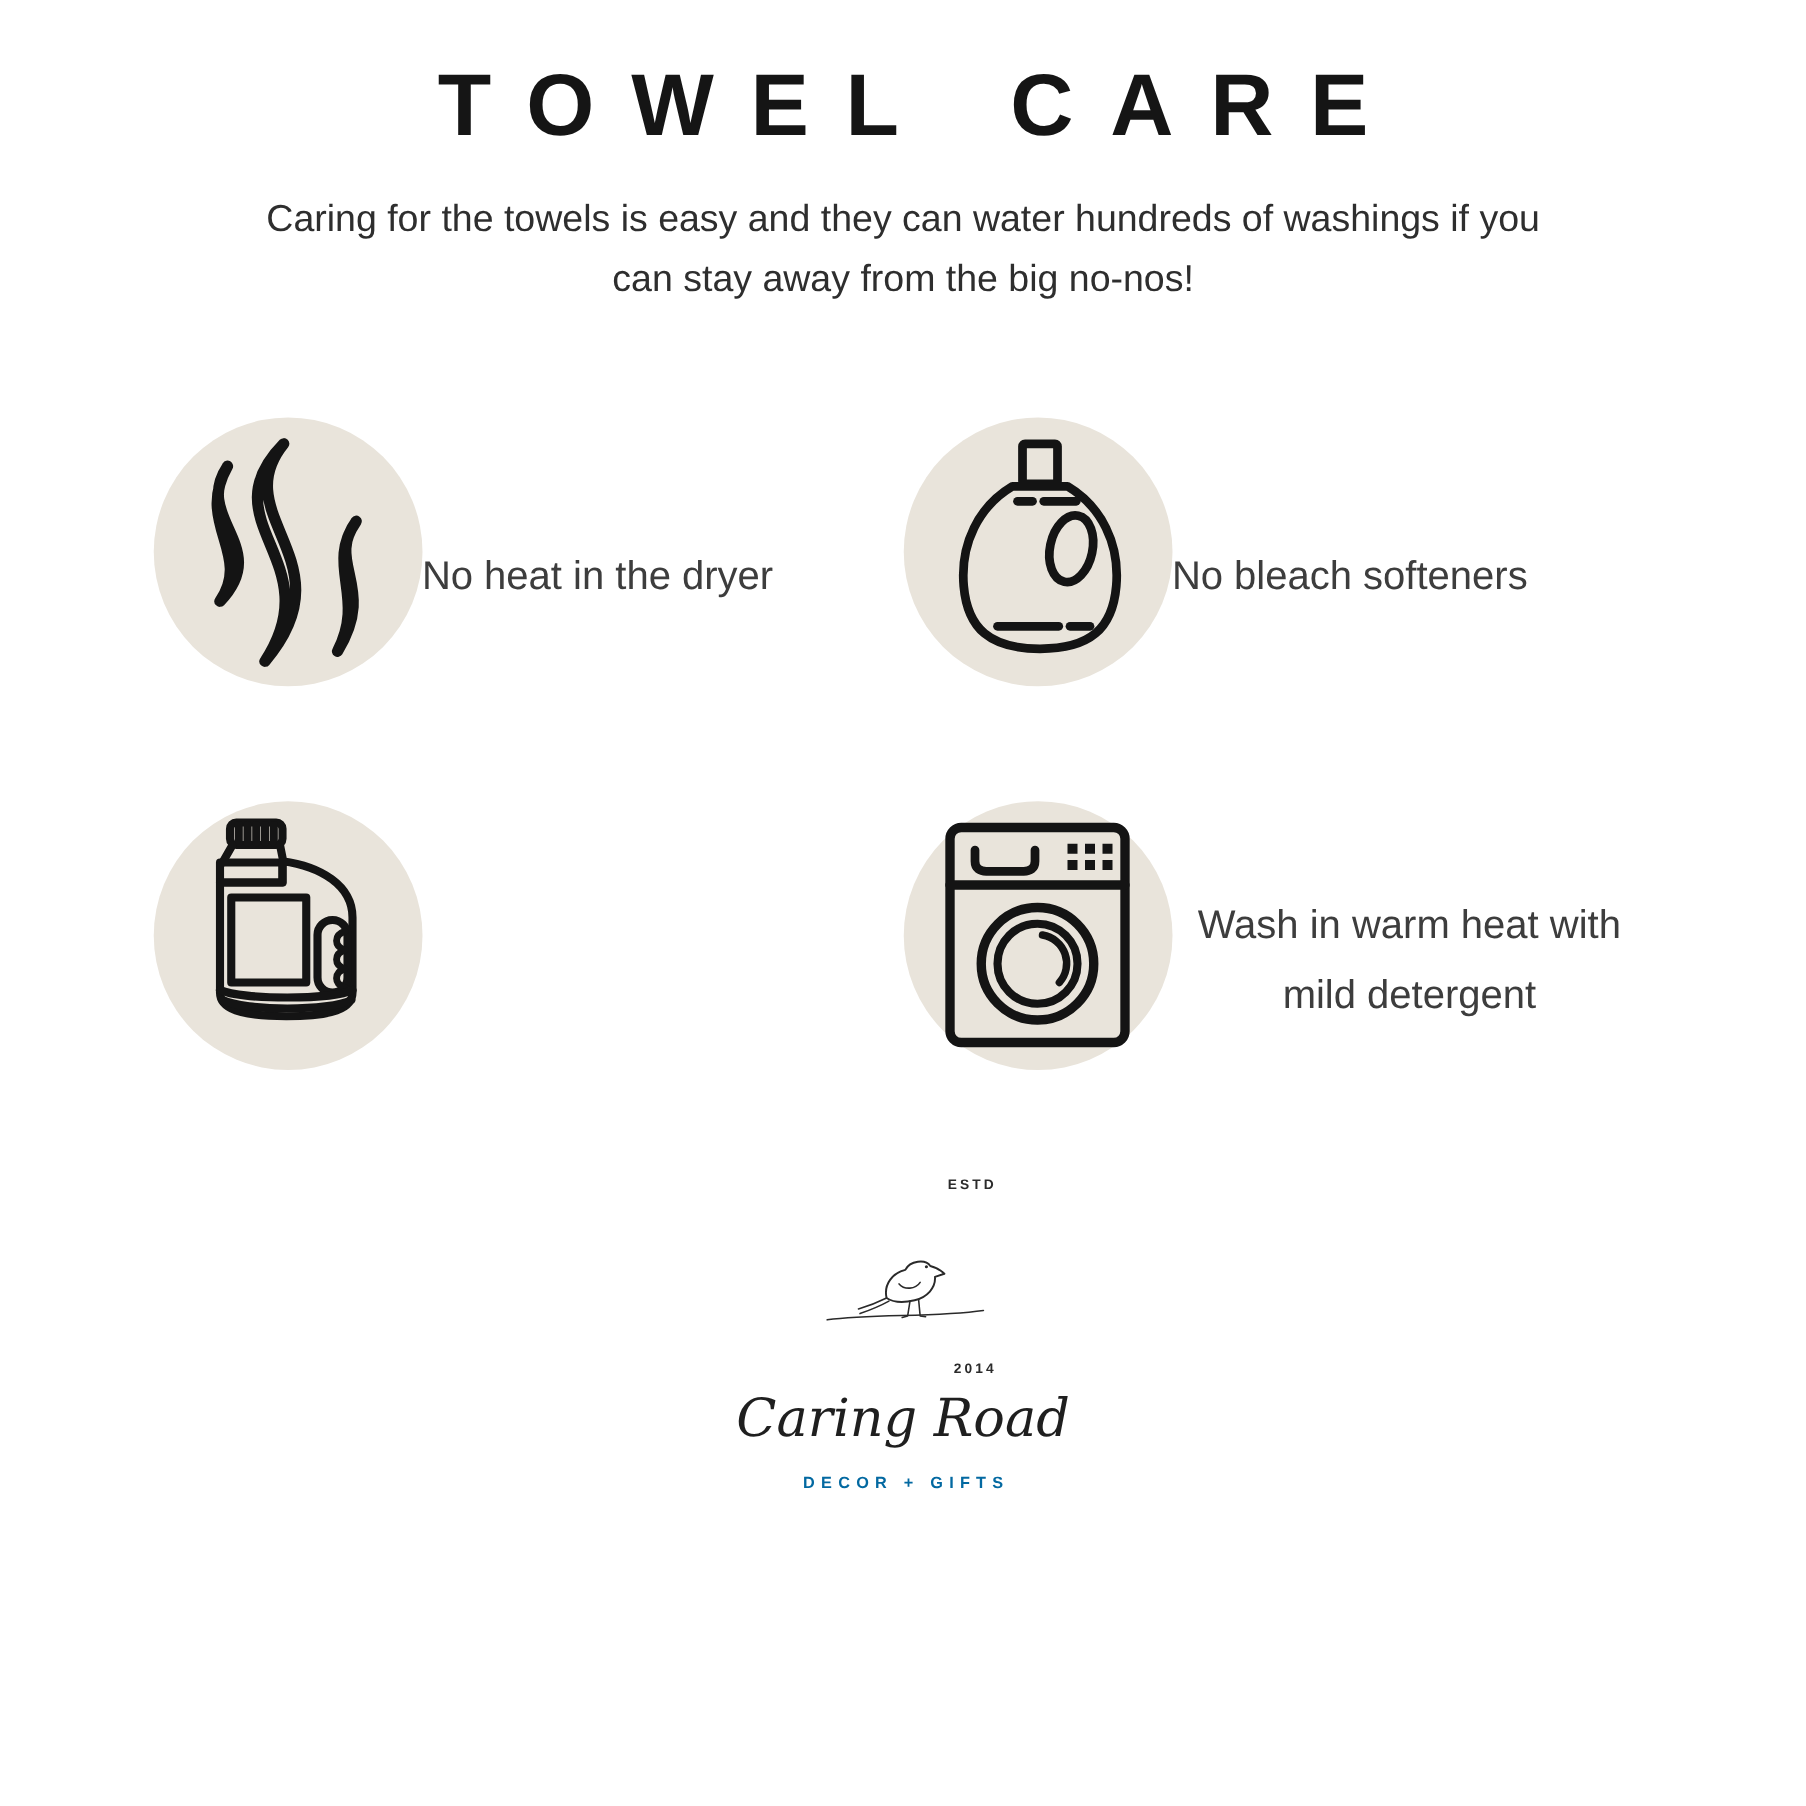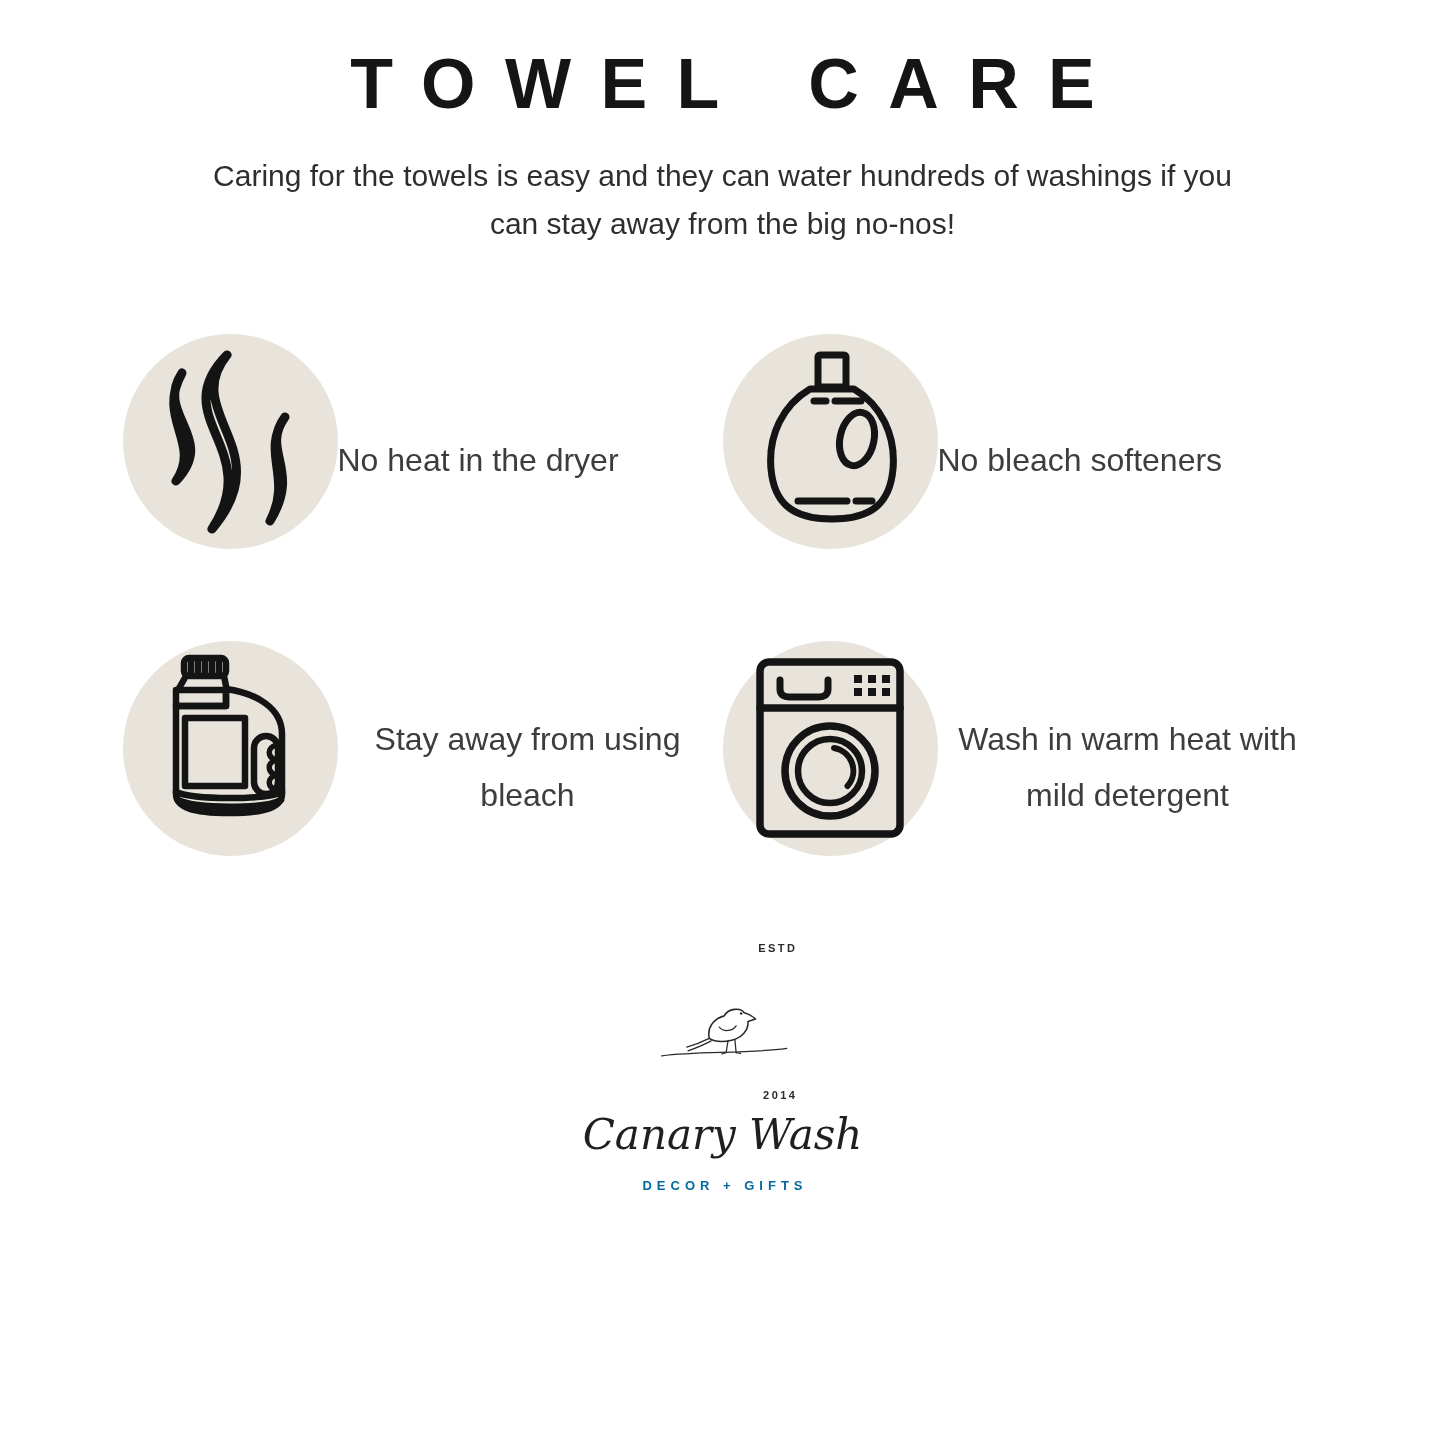--- a/index.html
+++ b/index.html
@@ -116,21 +116,20 @@
           <path d="M 56,28 L 48,42 M 94,28 L 96,38"></path>
           <rect x="46" y="42" width="50" height="16"></rect>
           <path d="M 46,58 L 46,146 C 46,159 62,165 99,165 C 136,165 152,159 152,146 L 152,86 C 152,60 126,45 96,41 L 96,58 Z"></path>
           <rect x="55" y="70" width="60" height="68"></rect>
           <rect x="124" y="88" width="24" height="58" rx="12"></rect>
           <path d="M 146,97 c -9,3 -9,12 0,15 c -9,3 -9,12 0,15 c -9,3 -9,12 0,15" stroke-width="5.5"></path>
           <path d="M 46,144 C 64,152 136,152 152,144"></path>
           <path d="M 48,152 C 66,161 134,161 151,152"></path>
         </svg>
       </div>
-      <div class="caption">Stay away from using bleach</div>
     </div>
 
     <div class="cell">
       <div class="circle">
         <svg viewBox="0 0 200 200" fill="none" stroke="currentColor" stroke-width="7.5" stroke-linejoin="round" stroke-linecap="round">
           <rect x="30" y="14" width="140" height="172" rx="9"></rect>
           <path d="M 30,60 L 170,60"></path>
           <path d="M 50,32 L 50,41 C 50,47 54,49 59,49 L 89,49 C 94,49 98,47 98,41 L 98,32" stroke-width="7"></path>
           <g fill="currentColor" stroke="none">
             <rect x="124" y="27" width="8" height="8"></rect>
@@ -160,17 +159,17 @@
           <path d="M 64,90 C 78,85 92,79 101,74" stroke-width="2"></path>
           <path d="M 98,70 C 94,52 106,38 122,34 C 128,22 148,20 154,29 C 162,31 169,36 172,39 L 160,43 C 161,57 150,69 134,73 C 121,76 107,76 98,70 Z"></path>
           <circle cx="149" cy="30" r="2" fill="currentColor" stroke="none"></circle>
           <path d="M 114,52 C 121,60 135,59 141,50" stroke-width="2"></path>
           <path d="M 128,74 L 125,93 M 125,93 L 118,95" stroke-width="2"></path>
           <path d="M 139,72 L 141,93 M 141,93 L 148,94" stroke-width="2"></path>
         </svg>
       </span>
       <span class="small-label">2014</span>
     </div>
-    <div class="brand">Canary Wash</div>
+    <div class="brand">Caring Road</div>
     <div class="tagline">DECOR + GIFTS</div>
   </div>
 
 </div>
 
 </body></html>

